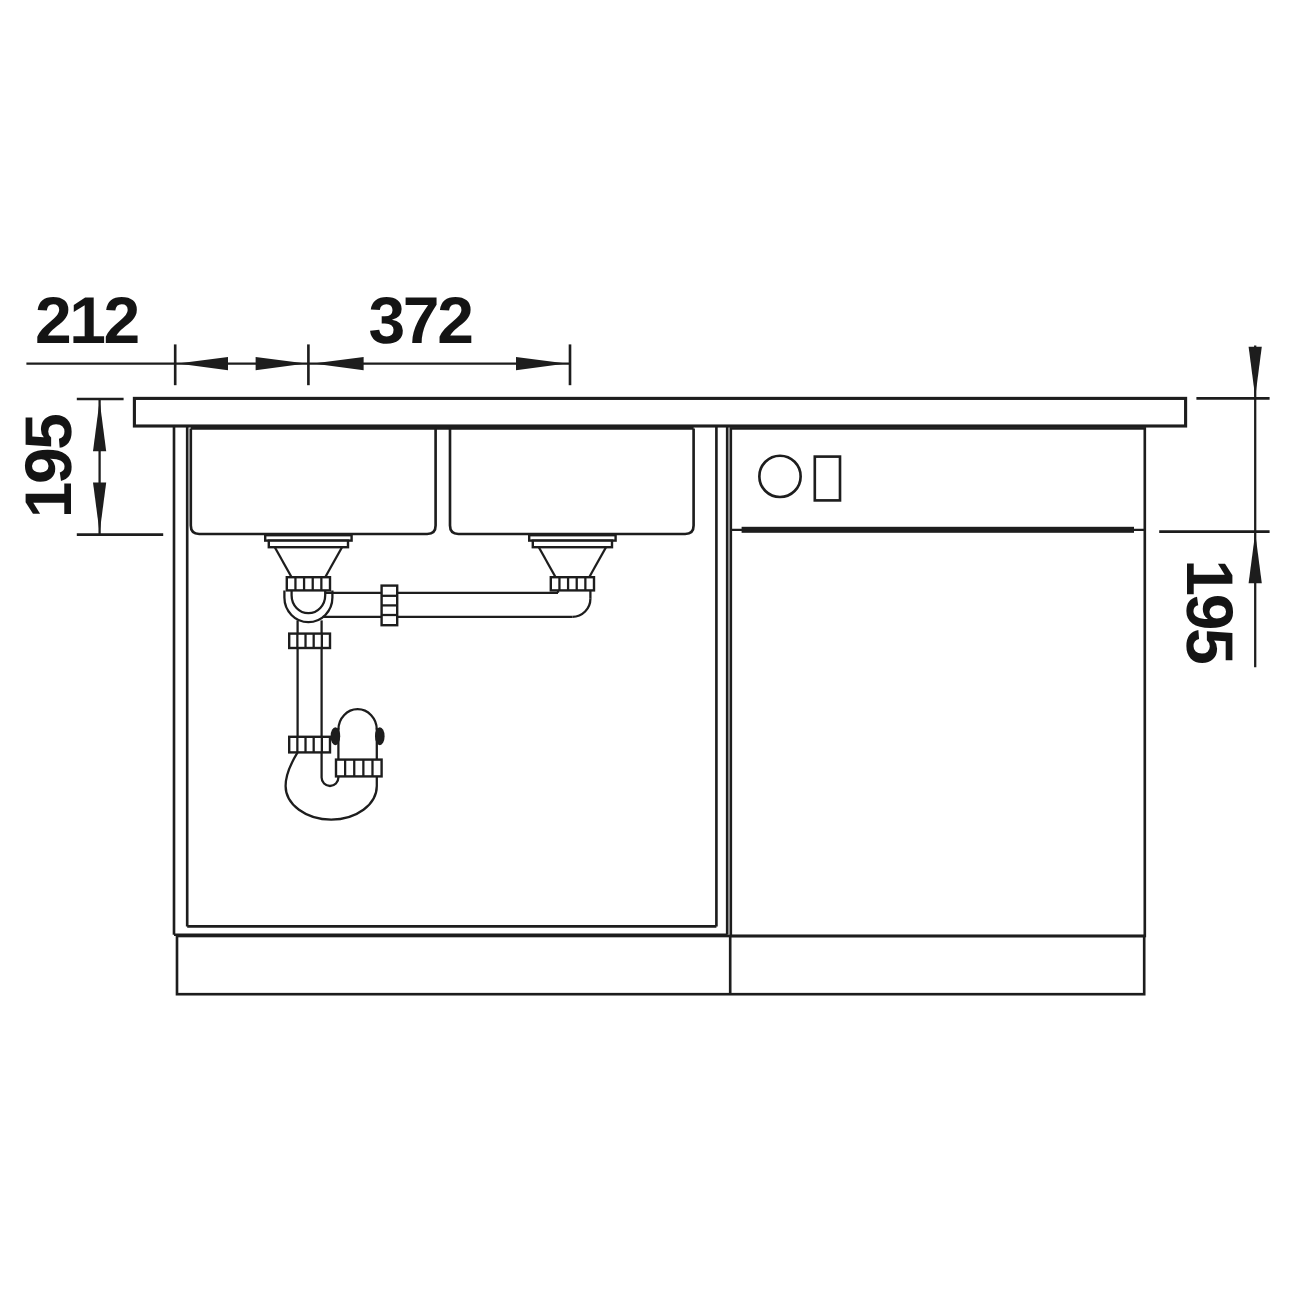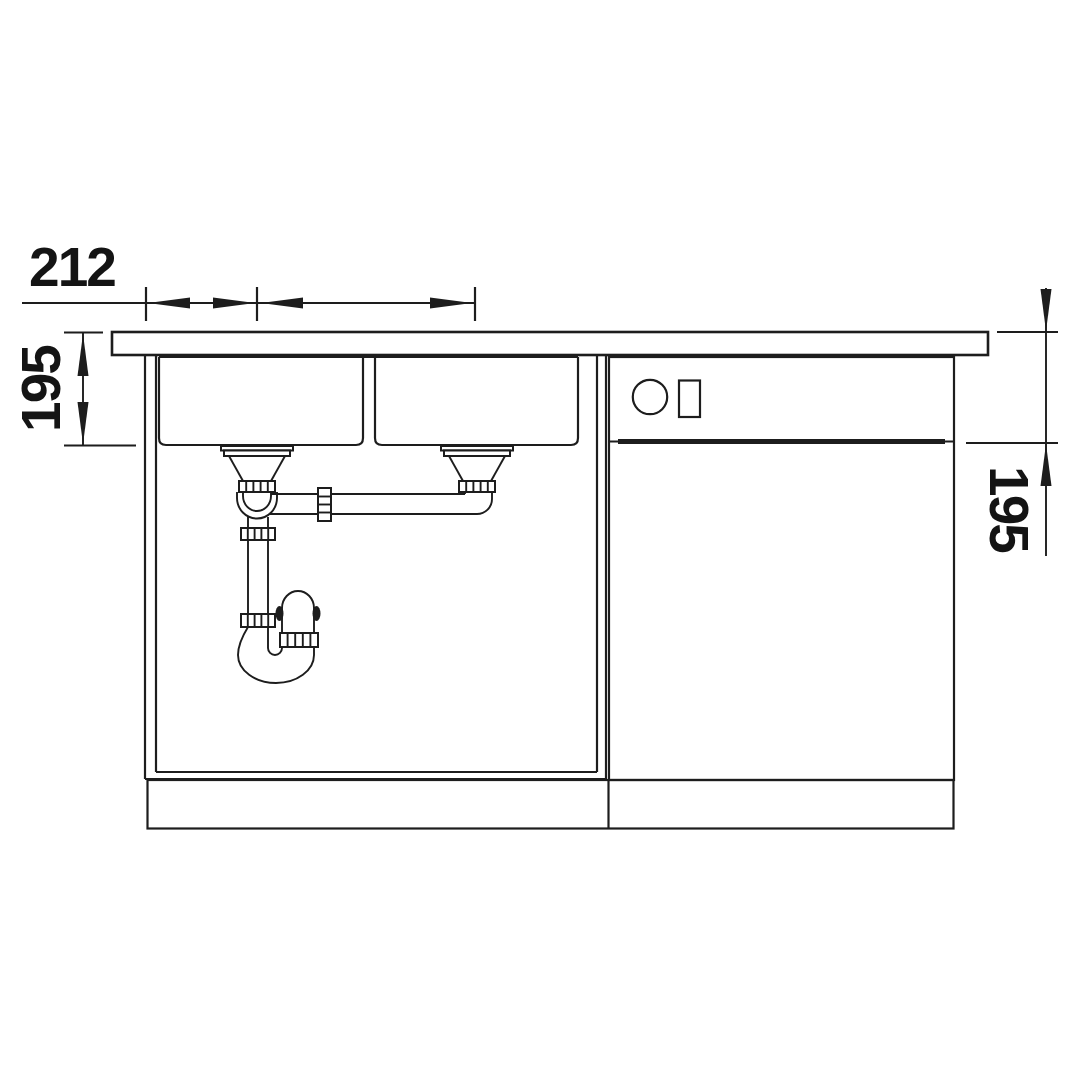--- a/index.html
+++ b/index.html
@@ -167,17 +167,18 @@
       <line class="s thin" x1="1046" y1="288" x2="1046" y2="556"></line>
       <line class="s" x1="997" y1="332" x2="1058" y2="332"></line>
       <line class="s" x1="966" y1="443" x2="1058" y2="443"></line>
       <polygon class="f" points="1046,331 1040.5,289 1051.5,289"></polygon>
       <polygon class="f" points="1046,444 1040.5,486 1051.5,486"></polygon>
     </g>
   </svg>
 
   <div class="dim-label" style="left:72px;  top:267px;">212</div>
 
+  <div class="dim-label" style="left:350px; top:267px;">372</div>
 
   <div class="dim-label rot-ccw" style="left:41px; top:389px;">195</div>
 
   <div class="dim-label rot-cw" style="left:1008px; top:509px;">195</div>
 </div>
 
 </body></html>

